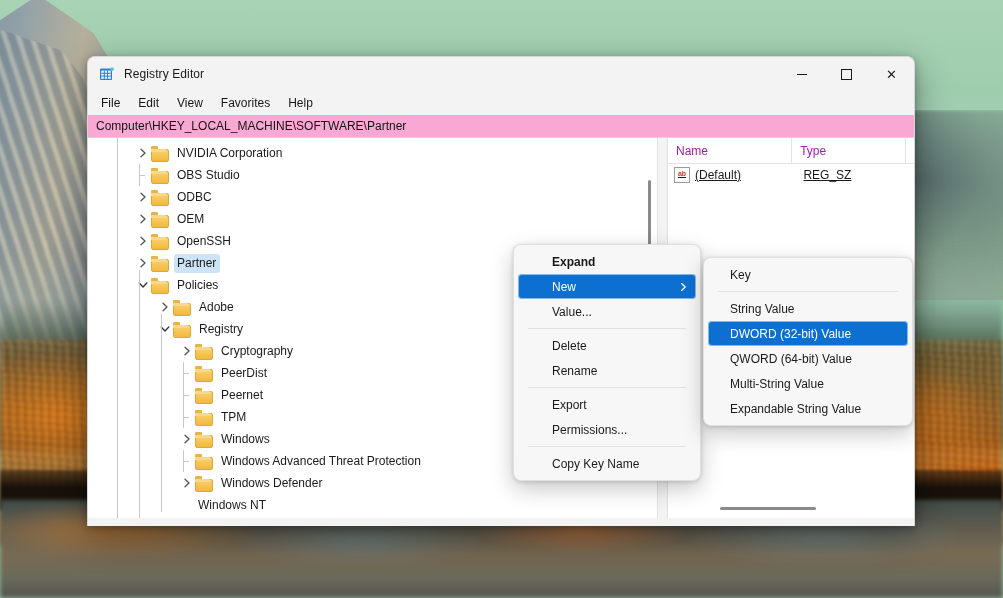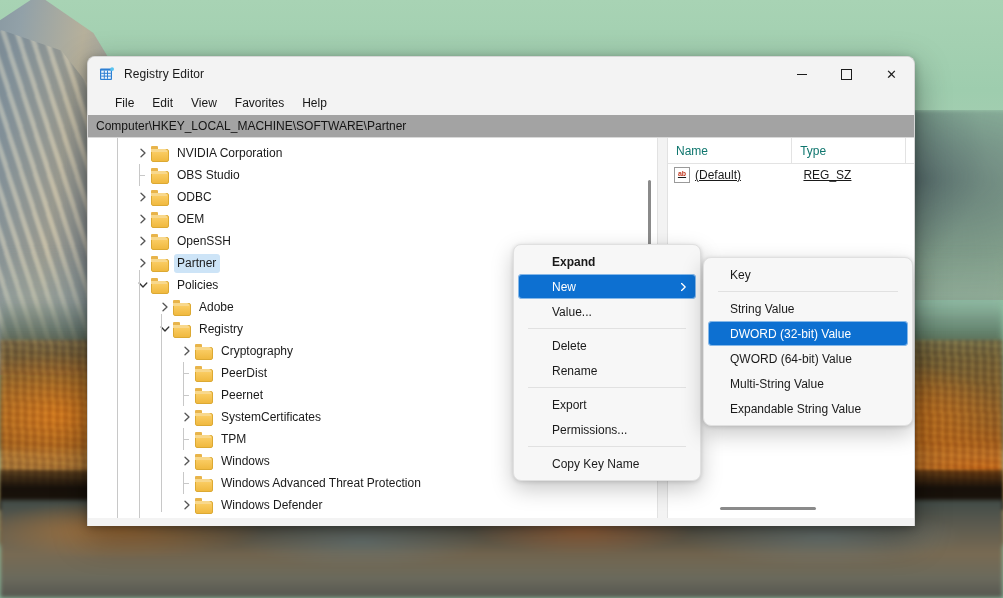--- a/index.html
+++ b/index.html
@@ -150,36 +150,36 @@
     color: #1b1b1b;
   }
   .glyph-min { width: 10px; height: 1px; background: #1b1b1b; }
   .glyph-max { width: 9px; height: 9px; border: 1px solid #1b1b1b; }
   .glyph-close { font-size: 13px; line-height: 1; font-family: "DejaVu Sans", sans-serif; }
 
   
   .menubar {
     height: 24px;
     display: flex; align-items: center;
-    padding-left: 18px;
+    padding-left: 4px;
     background: #f3f3f3;
     font-size: 12px; color: #171717;
   }
   .menu-item {
     padding: 2px 9px;
     border-radius: 3px;
     white-space: nowrap;
   }
 
   
   .addressbar {
     height: 22px;
     display: flex; align-items: center;
     padding-left: 8px;
-    background: #a3a3a3;
+    background: #f9a8d4;
     font-size: 12px; color: #141414;
     border-bottom: 1px solid #d9d9d9;
     white-space: nowrap;
     overflow: hidden;
   }
 
   
   .content {
     display: flex;
     height: 380px;
@@ -288,21 +288,21 @@
     position: absolute; left: 4px; top: 40px;
     width: 3px; height: 236px;
     background: #8a8a8a; border-radius: 2px;
   }
 
   
   .lv-header {
     height: 25px;
     display: flex;
     border-bottom: 1px solid #e3e3e3;
-    font-size: 12px; color: #0f766e;
+    font-size: 12px; color: #a21caf;
     background: #ffffff;
   }
   .lv-col {
     display: flex; align-items: center;
     padding-left: 8px;
     border-right: 1px solid #e3e3e3;
     white-space: nowrap;
   }
   .lv-col.c-name { width: 123px; }
   .lv-col.c-type { width: 112px; }
@@ -568,33 +568,20 @@
               <span class="tlabel">PeerDist</span>
             </div>
             <div class="tnode" style="padding-left: 91px;">
               <span class="dash"></span>
               <div class="folder">
                 <span class="tab"></span>
                 <span class="body"></span>
                 <span class="lip"></span>
               </div>
               <span class="tlabel">Peernet</span>
-            </div>
-            <div class="tnode" style="padding-left: 91px;">
-              <span class="chev">
-                <svg width="8" height="10" viewBox="0 0 8 10">
-                  <path d="M2 1.2 L6 5 L2 8.8" fill="none" stroke="#555" stroke-width="1.3" stroke-linecap="round" stroke-linejoin="round"></path>
-                </svg>
-              </span>
-              <div class="folder">
-                <span class="tab"></span>
-                <span class="body"></span>
-                <span class="lip"></span>
-              </div>
-              <span class="tlabel">SystemCertificates</span>
             </div>
             <div class="tnode" style="padding-left: 91px;">
               <span class="dash"></span>
               <div class="folder">
                 <span class="tab"></span>
                 <span class="body"></span>
                 <span class="lip"></span>
               </div>
               <span class="tlabel">TPM</span>
             </div>

